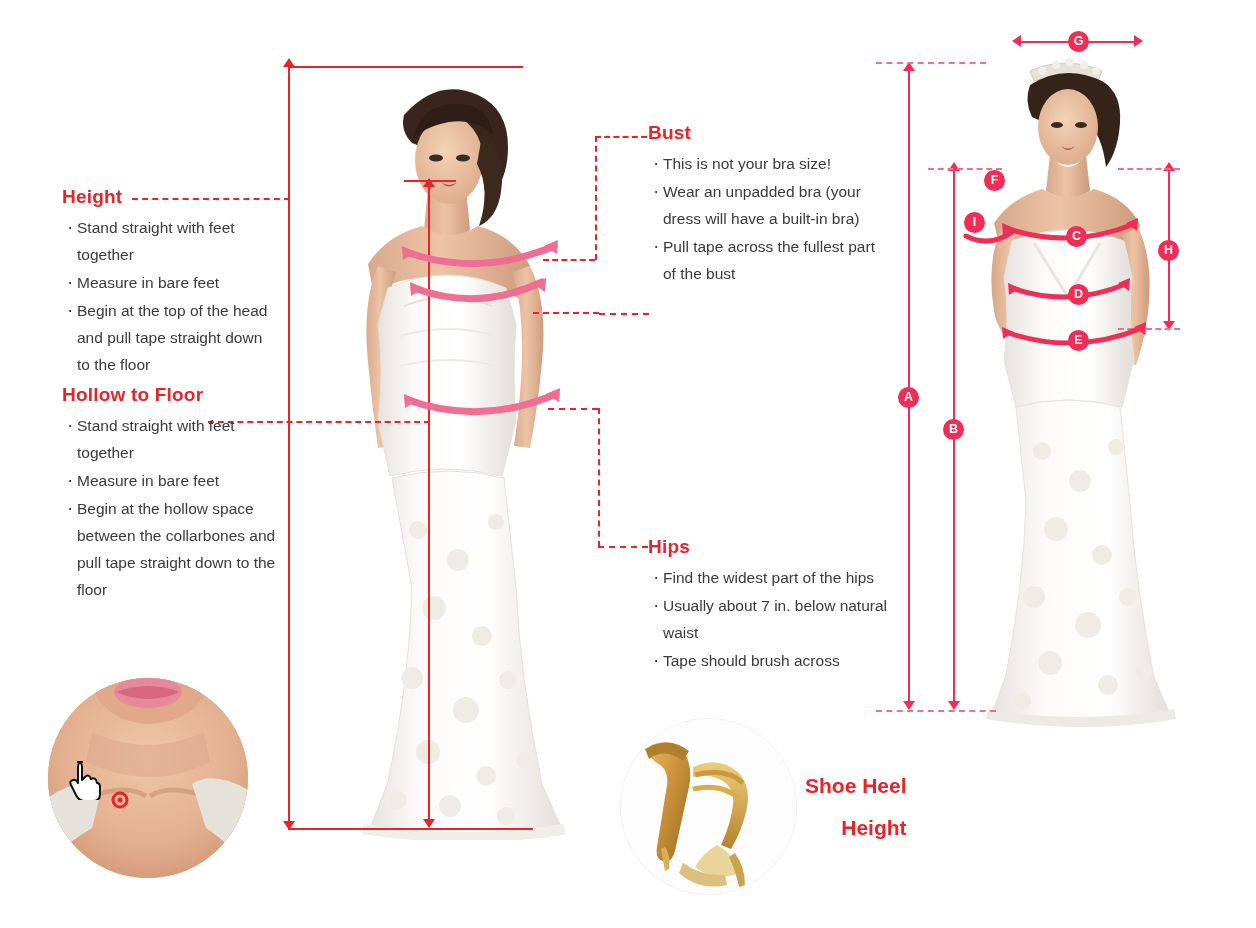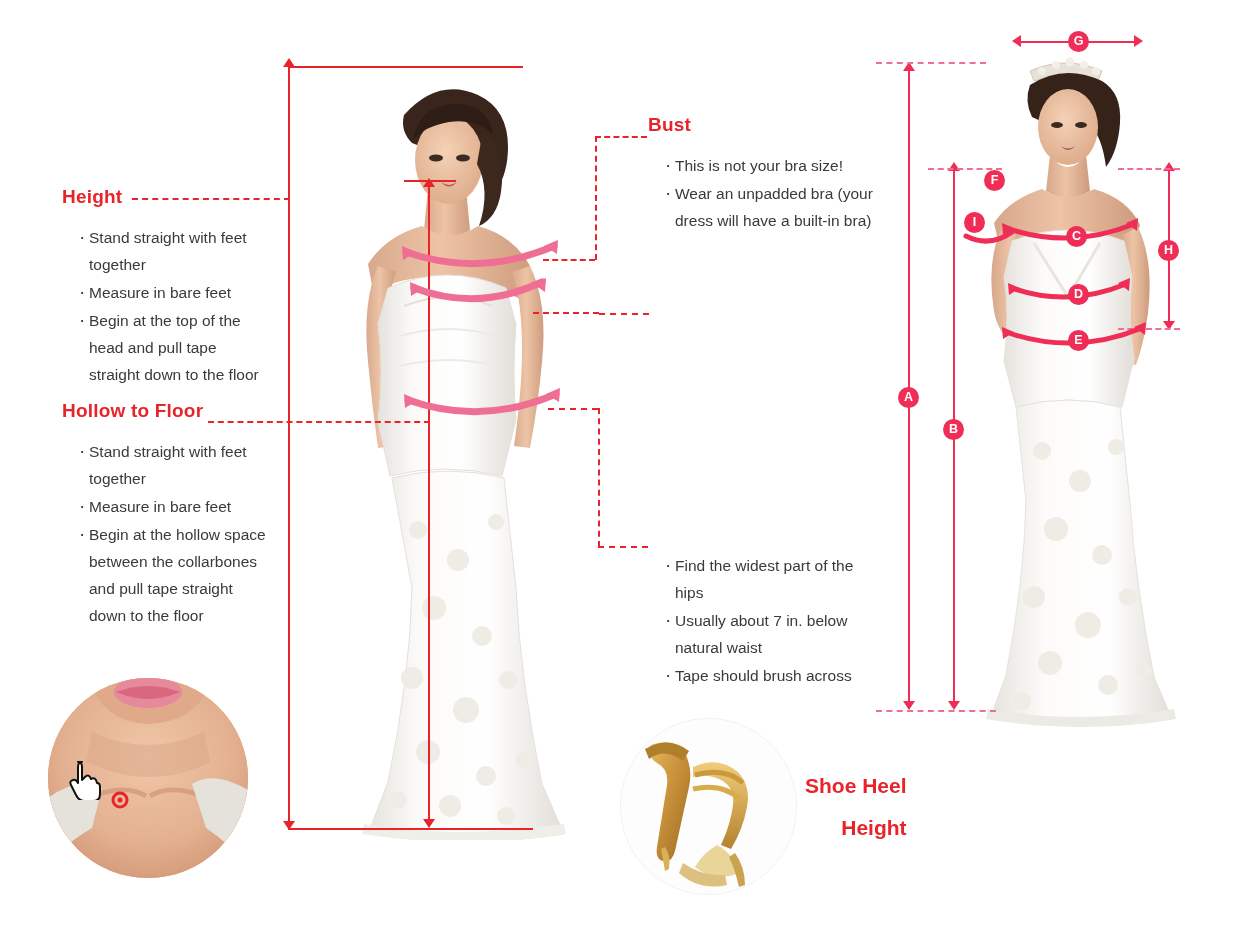--- a/index.html
+++ b/index.html
@@ -23,21 +23,21 @@
   .blk-title {
     color: #e8232a;
     font-size: 19px;
     font-weight: bold;
     letter-spacing: .2px;
     margin: 0 0 6px 0;
     white-space: nowrap;
   }
   .blk ul {
     list-style: none;
-    margin: 16px;
+    margin: 4px;
     padding: 0;
   }
   .blk li {
     position: relative;
     color: #3a3a3a;
     font-size: 15.5px;
     line-height: 27px;
     padding-left: 11px;
     margin-bottom: 1px;
   }
@@ -371,41 +371,43 @@
 
   <div class="blk" style="left:62px; top:186px; width:220px;">
     <div class="blk-title">Height</div>
     <ul>
       <li>Stand straight with feet together</li>
       <li>Measure in bare feet</li>
       <li>Begin at the top of the head and pull tape straight down to the floor</li>
     </ul>
   </div>
 
-  <div class="blk" style="left:62px; top:400px; width:222px;">
+  <div class="blk" style="left:62px; top:384px; width:222px;">
     <div class="blk-title">Hollow to Floor</div>
     <ul>
       <li>Stand straight with feet together</li>
       <li>Measure in bare feet</li>
       <li>Begin at the hollow space between the collarbones and pull tape straight down to the floor</li>
     </ul>
   </div>
 
-  <div class="blk" style="left:648px; top:114px; width:248px;">
+  <div class="blk" style="left:648px; top:122px; width:248px;">
     <div class="blk-title">Bust</div>
     <ul>
       <li>This is not your bra size!</li>
       <li>Wear an unpadded bra (your dress will have a built-in bra)</li>
+      <li>Pull tape across the fullest part of the bust</li>
     </ul>
   </div>
 
   <div class="blk" style="left:648px; top:303px; width:248px;">
   </div>
 
   <div class="blk" style="left:648px; top:536px; width:248px;">
+    <div class="blk-title">Hips</div>
     <ul>
       <li>Find the widest part of the hips</li>
       <li>Usually about 7 in. below natural waist</li>
       <li>Tape should brush across</li>
     </ul>
   </div>
 
   <div class="pink-v" style="left:908px; top:70px; height:638px;"></div>
   <div class="p-arrow-up" style="left:903px; top:62px;"></div>
   <div class="p-arrow-down" style="left:903px; top:701px;"></div>

